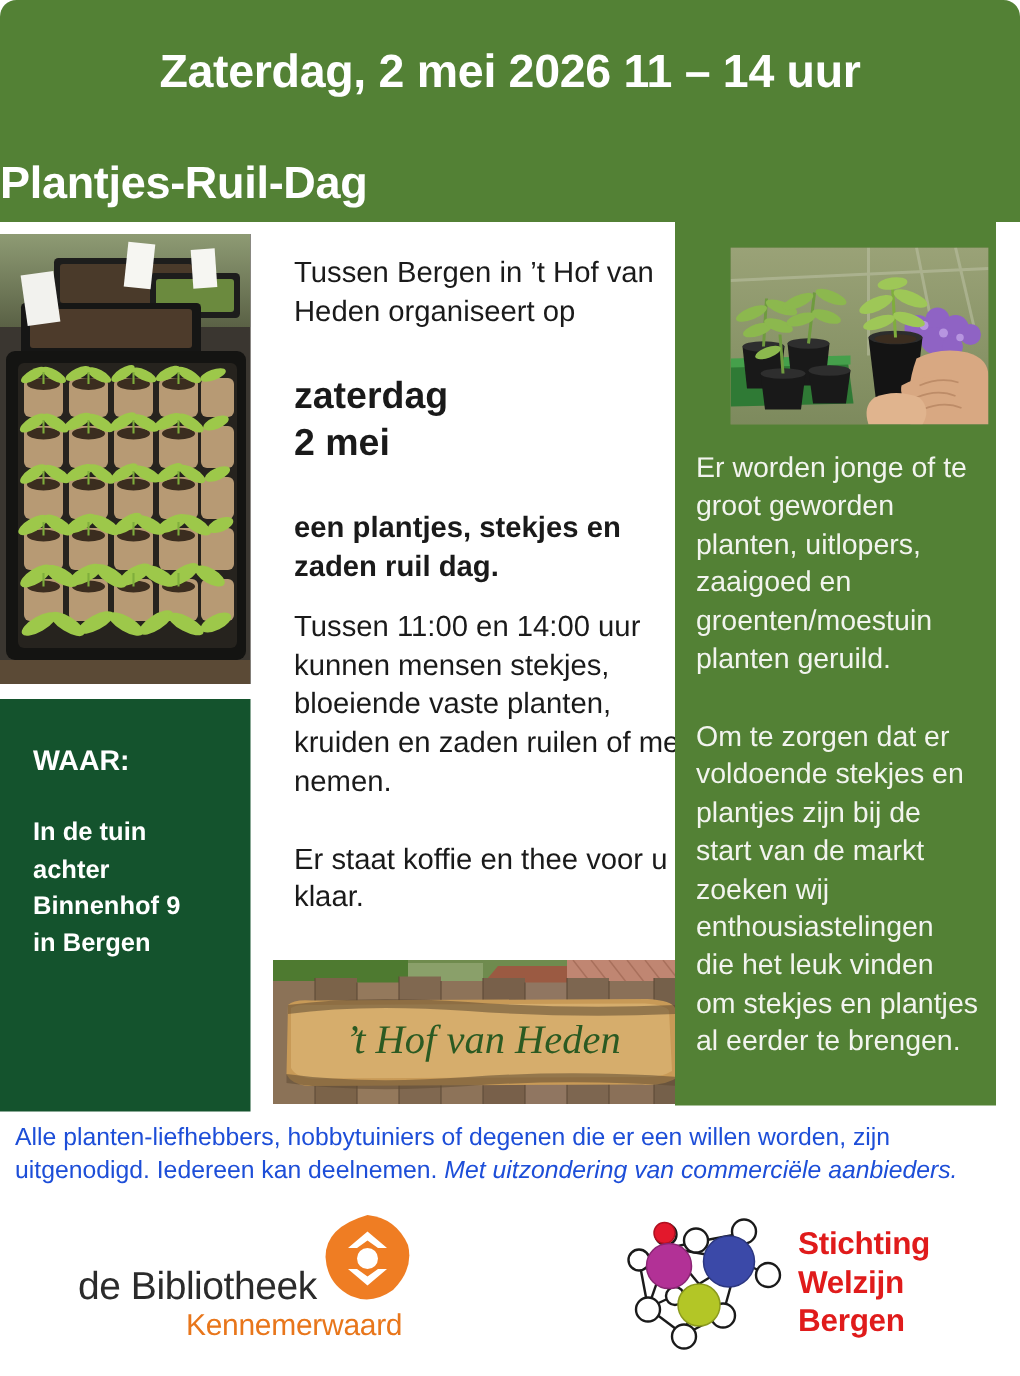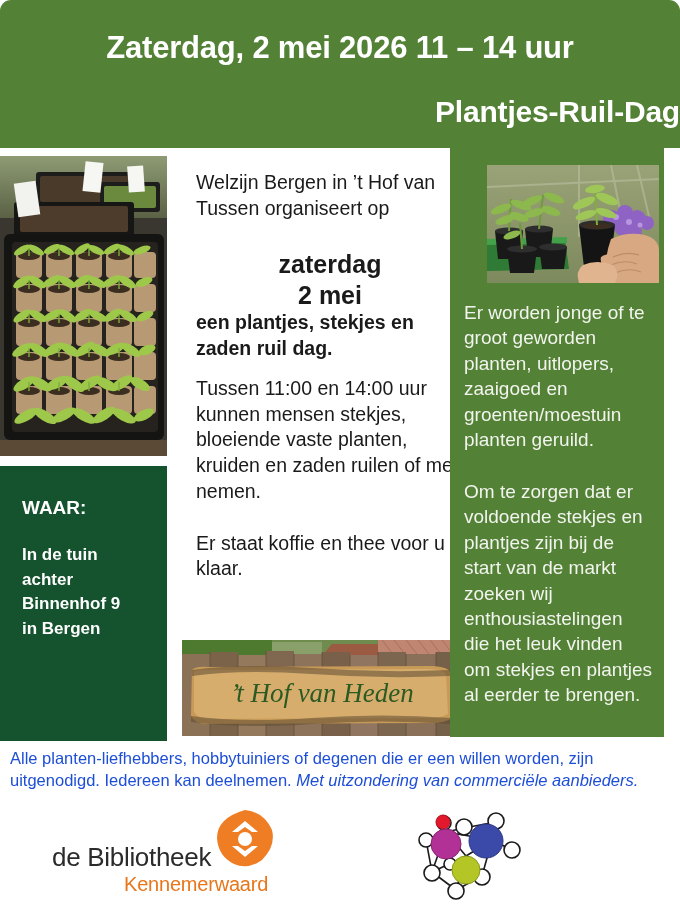--- a/index.html
+++ b/index.html
@@ -34,23 +34,23 @@
     width: 680px;
     text-align: center;
     color: #ffffff;
     font-size: 31px;
     font-weight: 700;
     letter-spacing: -0.2px;
     white-space: nowrap;
   }
   .header-line2 {
     position: absolute;
-    left: 0; top: 95px;
+    left: 0; top: 106px;
     width: 680px;
-    text-align: right;
+    text-align: left;
     color: #ffffff;
     font-size: 30px;
     font-weight: 700;
     letter-spacing: -0.2px;
     white-space: nowrap;
   }
 
   
   .photo-seedlings {
     position: absolute;
@@ -105,24 +105,24 @@
     width: 268px;
   }
   .mid p {
     margin: 0;
     color: #1a1a1a;
     font-size: 19.5px;
     line-height: 1.32;
   }
   .mid .p-intro { margin-bottom: 28px; }
   .mid .p-date {
-    text-align: center;
     font-weight: 700;
     font-size: 25px;
     line-height: 1.22;
+    margin-bottom: 30px;
     white-space: pre-line;
   }
   .mid .p-body1 { margin-bottom: 14px; font-weight: bold; }
   .mid .p-body2 { margin-bottom: 26px; }
   .mid .p-body3 { margin-bottom: 0; }
 
   
   .right-col {
     position: absolute;
     left: 450px; top: 148px;
@@ -376,21 +376,21 @@
 
   <div class="waar-block">
     <div class="waar-title">WAAR:</div>
     <div class="waar-address">In de tuin
 achter
 Binnenhof 9
 in Bergen</div>
   </div>
 
   <div class="mid">
-    <p class="p-intro">Welzijn Bergen in ’t Hof van Tussen organiseert op</p>
+    <p class="p-intro">Tussen Bergen in ’t Hof van Heden organiseert op</p>
     <p class="p-date">zaterdag
 2 mei</p>
     <p class="p-body1">een plantjes, stekjes en zaden ruil dag.</p>
     <p class="p-body2">Tussen 11:00 en 14:00 uur kunnen mensen stekjes, bloeiende vaste planten, kruiden en zaden ruilen of mee nemen.</p>
     <p class="p-body3">Er staat koffie en thee voor u klaar.</p>
   </div>
 
   <div class="photo-sign">
     <svg width="283" height="96" viewBox="0 0 283 96" xmlns="http://www.w3.org/2000/svg">
       <rect x="0" y="0" width="283" height="96" fill="#6f8b4e"></rect>
@@ -589,15 +589,18 @@
           <circle cx="78" cy="67" r="8"></circle>
           <circle cx="52" cy="81" r="8"></circle>
           <circle cx="46" cy="54" r="6"></circle>
         </g>
         <circle cx="39" cy="12" r="7" fill="#e3182c" stroke="#b01020" stroke-width="1"></circle>
         <circle cx="42" cy="34" r="15" fill="#b23196" stroke="#8a2473" stroke-width="1"></circle>
         <circle cx="82" cy="31" r="17" fill="#3b49a8" stroke="#2b3680" stroke-width="1"></circle>
         <circle cx="62" cy="60" r="14" fill="#b3c626" stroke="#8b9a1d" stroke-width="1"></circle>
       </svg>
     </div>
+    <div class="swb-text">Stichting
+Welzijn
+Bergen</div>
   </div>
 
 </div>
 
 </body></html>

